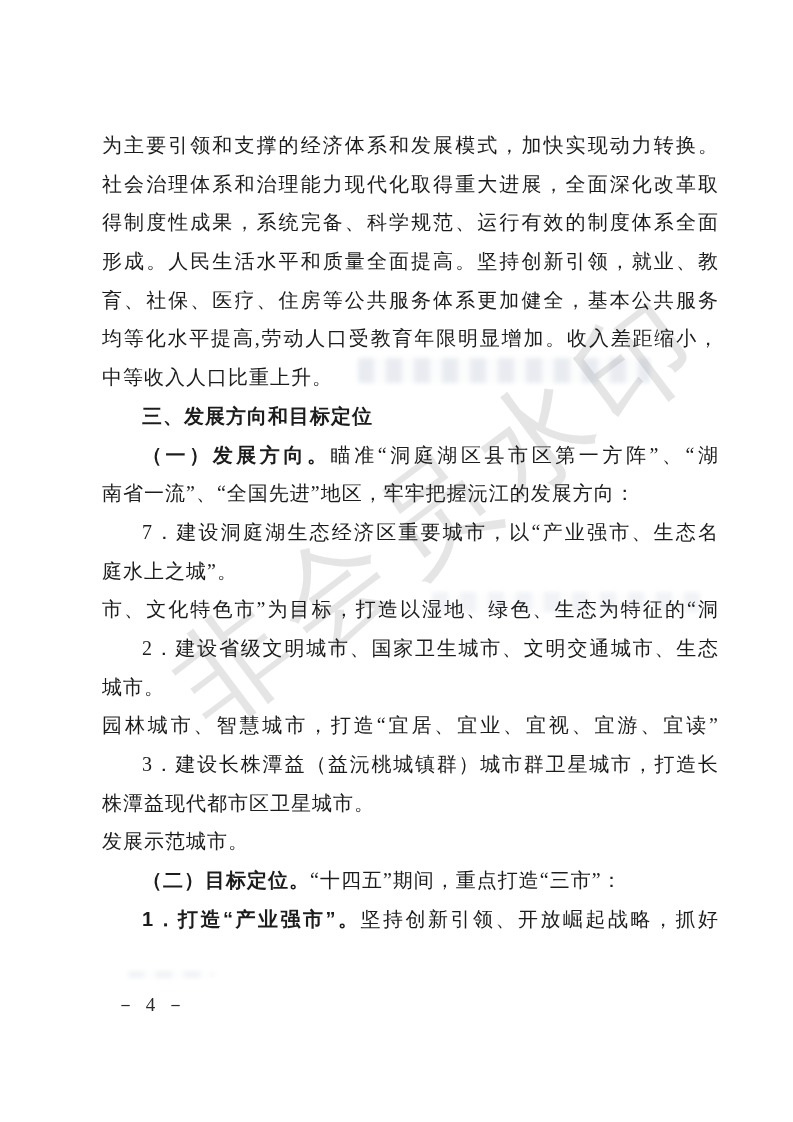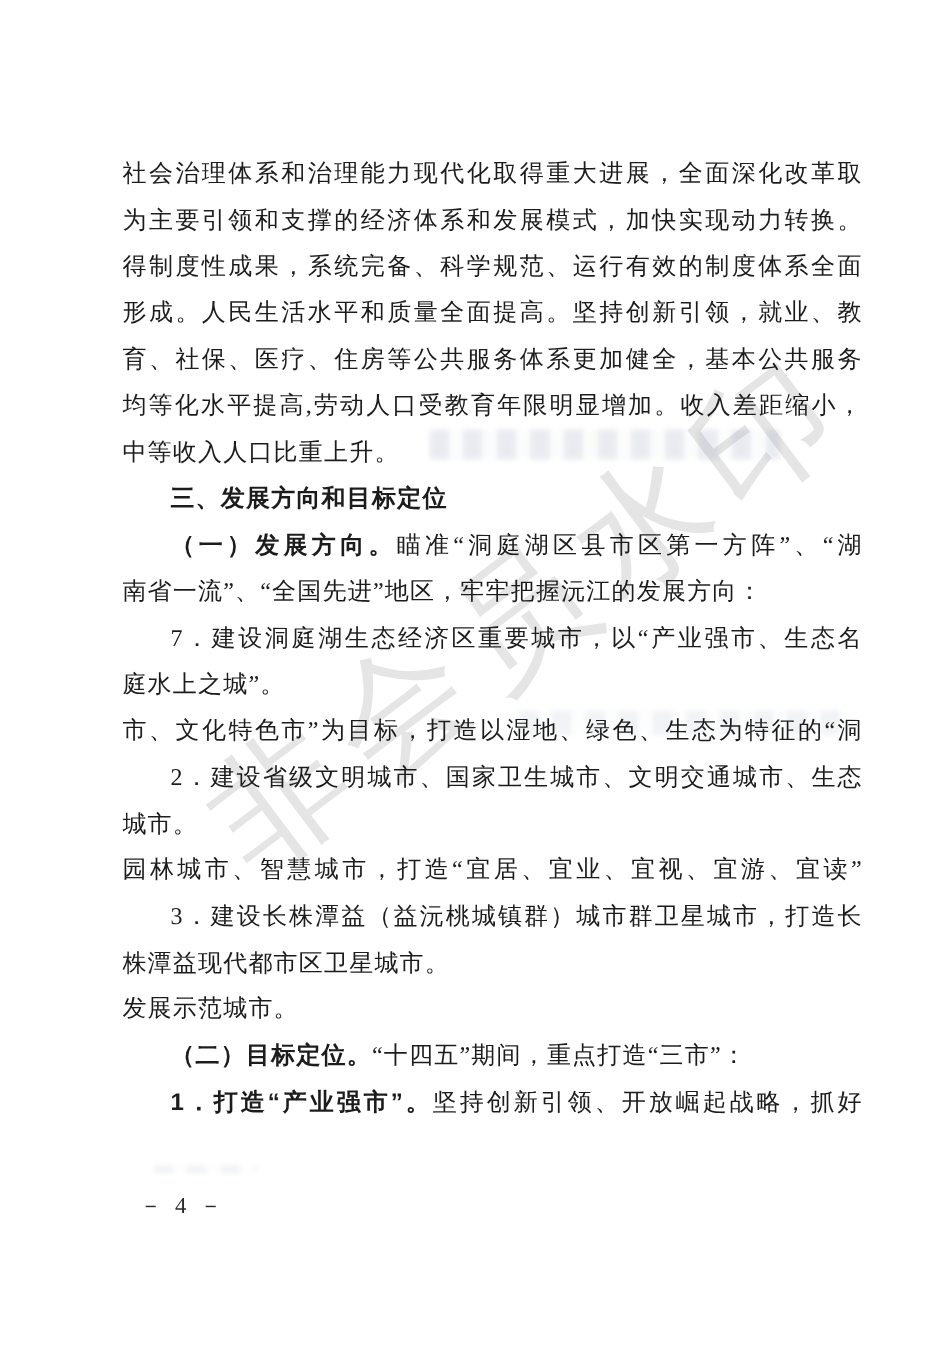--- a/index.html
+++ b/index.html
@@ -87,22 +87,22 @@
 
 <div class="page">
 
   <div class="watermark">非会员水印</div>
 
   <div class="smudge smudge-1"></div>
   <div class="smudge smudge-2"></div>
   <div class="smudge smudge-3"></div>
 
   <div class="text-block" id="text-block">
+      <div class="line justify"><span class="seg-body">为主要引领和支撑的经济体系和发展模式，加快实现动力转换。</span></div>
       <div class="line justify"><span class="seg-body">社会治理体系和治理能力现代化取得重大进展，全面深化改革取</span></div>
-      <div class="line justify"><span class="seg-body">为主要引领和支撑的经济体系和发展模式，加快实现动力转换。</span></div>
       <div class="line justify"><span class="seg-body">得制度性成果，系统完备、科学规范、运行有效的制度体系全面</span></div>
       <div class="line justify"><span class="seg-body">形成。人民生活水平和质量全面提高。坚持创新引领，就业、教</span></div>
       <div class="line justify"><span class="seg-body">育、社保、医疗、住房等公共服务体系更加健全，基本公共服务</span></div>
       <div class="line justify"><span class="seg-body">均等化水平提高,劳动人口受教育年限明显增加。收入差距缩小，</span></div>
       <div class="line"><span class="seg-body">中等收入人口比重上升。</span></div>
       <div class="line indent"><span class="seg-heading">三、发展方向和目标定位</span></div>
       <div class="line justify indent"><span class="seg-lead">（一）发展方向。</span><span class="seg-body">瞄准“洞庭湖区县市区第一方阵”、“湖</span></div>
       <div class="line"><span class="seg-body">南省一流”、“全国先进”地区，牢牢把握沅江的发展方向：</span></div>
       <div class="line justify indent"><span class="seg-body">7．建设洞庭湖生态经济区重要城市，以“产业强市、生态名</span></div>
       <div class="line"><span class="seg-body">庭水上之城”。</span></div>

